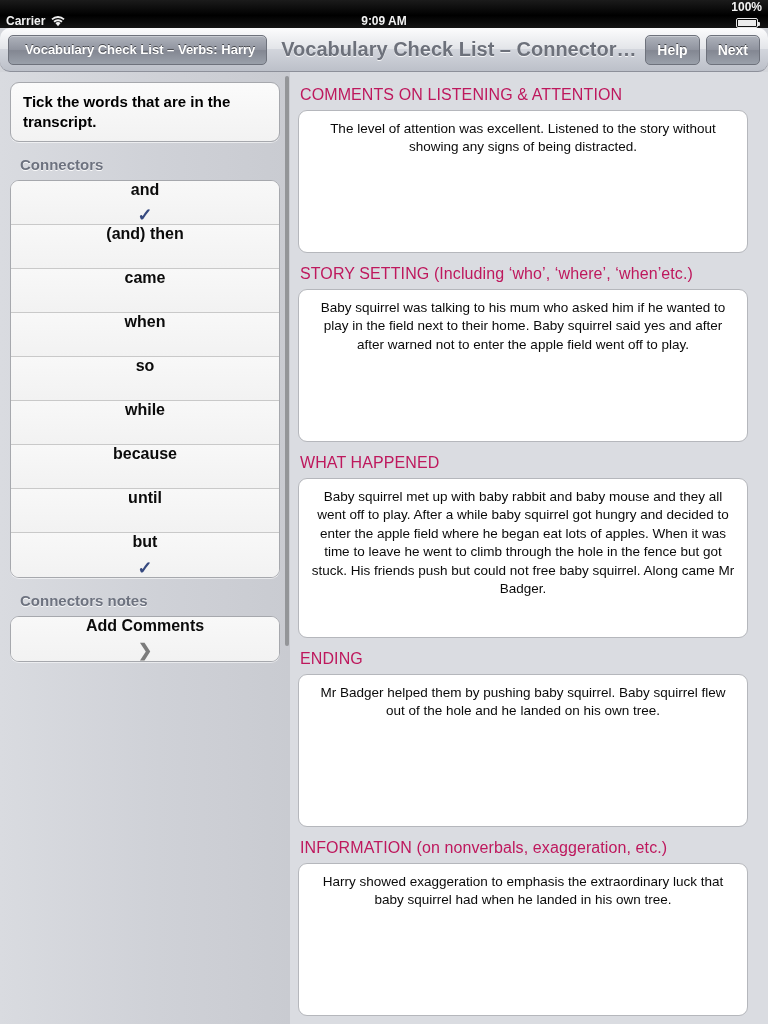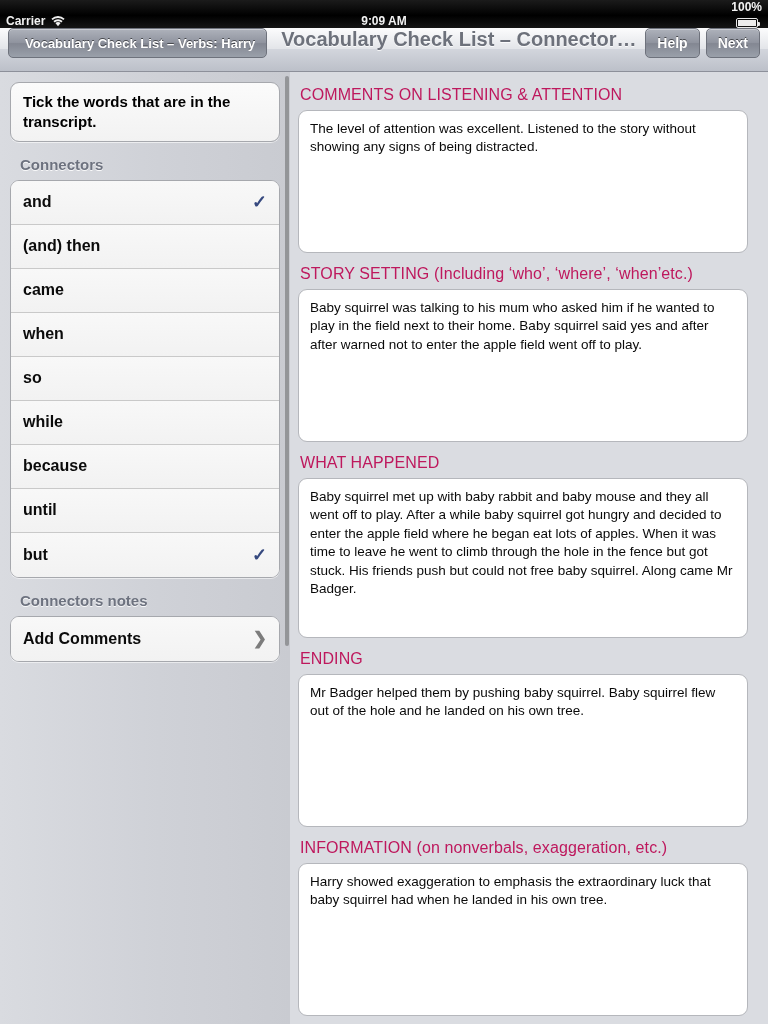--- a/index.html
+++ b/index.html
@@ -39,23 +39,24 @@
     position:absolute; left:1px; top:1px; bottom:1px; right:1px;
     background:#ececec; display:block;
   }
   .wifi{ display:inline-block; width:14px; height:11px; position:relative; }
 
   
   #nav-bar{
     height:44px; width:768px;
     background:linear-gradient(#fcfcfd 0%, #e3e5e9 48%, #d2d5dc 50%, #bcc0c9 100%);
     border-bottom:1px solid #8d909a;
-    display:flex; align-items:flex-start;
+    display:flex; align-items:center;
     padding:0 8px; gap:6px;
     position:relative;
+    border-radius:10px;
   }
   .back-btn{
     height:30px;
     display:flex; align-items:center;
     padding:0 11px 0 16px;
     font-size:13px; font-weight:bold;
     color:#fff; text-shadow:0 -1px 0 rgba(0,0,0,.55);
     background:linear-gradient(#aeb2bb, #8f939e 50%, #838792 52%, #9aa0aa);
     border:1px solid #6e727c;
     border-radius:5px;
@@ -124,21 +125,21 @@
     border-radius:9px;
     overflow:hidden;
     box-shadow:0 1px 0 rgba(255,255,255,.55);
   }
   .table-row{
     height:44px;
     display:flex; align-items:center;
     padding:0 12px;
     background:linear-gradient(#f8f8f8,#f2f2f2);
     border-bottom:1px solid #c9c9c9;
-    font-size:16px; font-weight:bold; color:#0b0b0b;
+    font-size:16px; font-weight:bold; color:#0b0b0b;flex-direction:column;
   }
   .table-row:last-child{ border-bottom:none; }
   .row-label{ flex:1; }
   .checkmark{
     font-size:18px; font-weight:bold;
     color:#36497f;
     line-height:1;
   }
   .chevron{
     color:#7c7c7c; font-size:17px; font-weight:bold;
@@ -166,20 +167,21 @@
     letter-spacing:.1px;
   }
   .textbox{
     background:#fff;
     border:1px solid #b5b7bc;
     border-radius:9px;
     padding:9px 11px;
     font-size:13.5px;
     line-height:1.37;
     color:#0a0a0a;
+    text-align:center;
   }
   .h-short{ height:143px; }
   .h-tall{ height:153px; }
   .h-big{ height:160px; }
 </style>
 </head>
 <body>
 
 <div id="status-bar">
   <div id="status-left">

